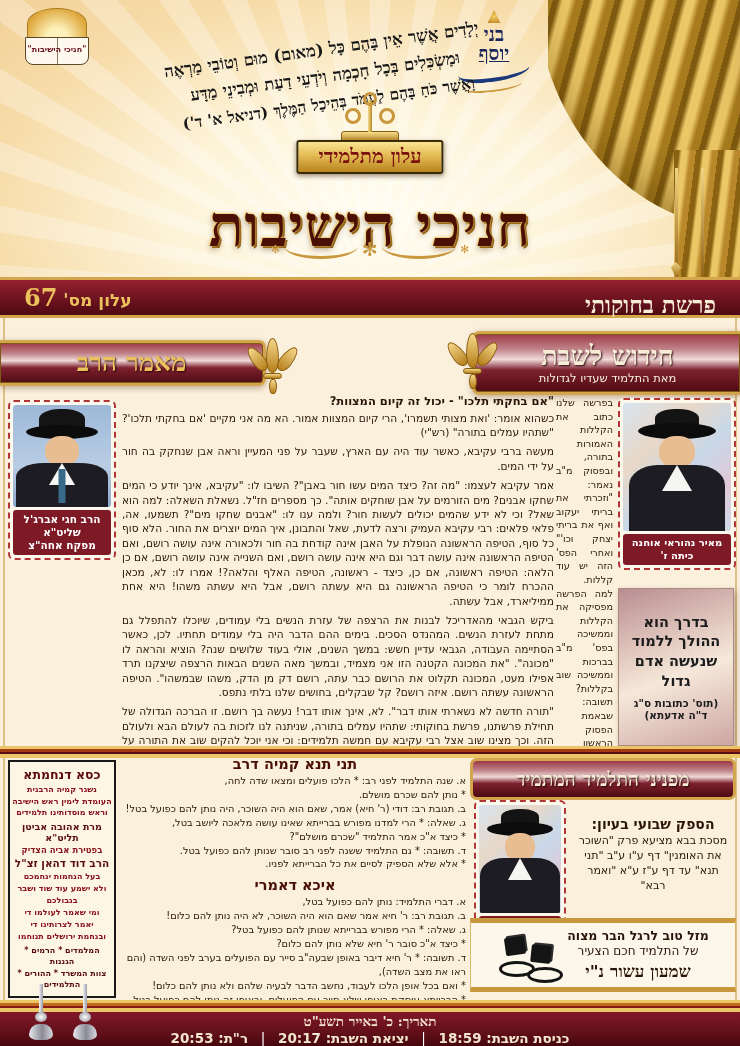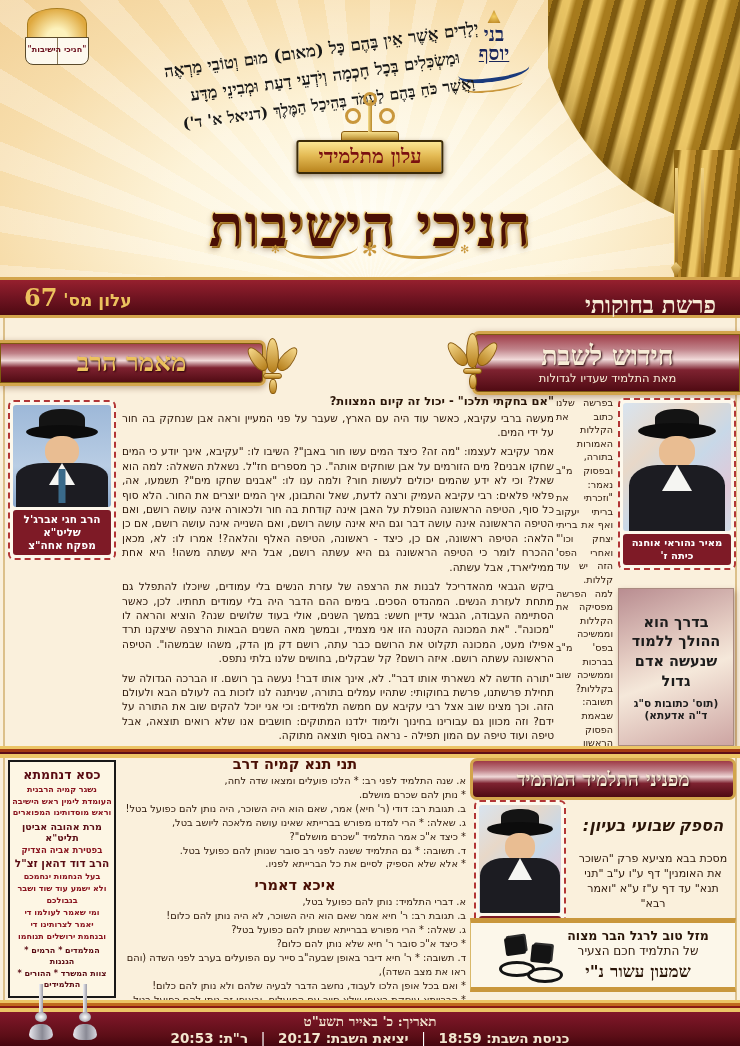--- a/index.html
+++ b/index.html
@@ -177,21 +177,21 @@
   .gemara .flourish2{display:flex;justify-content:center;align-items:center;gap:3px;color:#c9973c;margin-top:2px;}
   .gemara .flourish2 .curl{width:46px;height:10px;border-bottom:2px solid #c9973c;border-radius:0 0 70% 70%/0 0 100% 100%;}
 
   
   .matmid{position:absolute;top:758px;left:470px;width:266px;height:240px;}
   .matmid .ribbon2{box-sizing:border-box;width:100%;height:42px;border:3px solid #d3a54c;border-radius:7px;
     background:linear-gradient(180deg,#9e3a46 0%,#c08289 26%,#f0d9d8 44%,#7e2230 62%,#4e0a12 100%);
     display:flex;align-items:center;justify-content:center;}
   .matmid .ribbon2 .t{font-family:"DejaVu Serif",serif;font-weight:bold;font-size:19px;color:#f7ecd6;text-shadow:1px 1px 2px #2a0508;}
   .matmid .sefek{position:absolute;top:58px;left:104px;width:158px;text-align:center;color:#2a1508;}
-  .matmid .sefek .ti{font-weight:bold;font-size:16px;margin-bottom:17px;font-style:italic;}
+  .matmid .sefek .ti{font-weight:bold;font-size:14px;margin-bottom:2px;}
   .matmid .sefek .bd{font-size:11px;line-height:1.35;}
   .mazal-box{position:absolute;top:160px;left:0;width:266px;height:74px;box-sizing:border-box;
     background:#fcf7ea;border-top:5px solid #c9973c;border-bottom:5px solid #c9973c;
     border-left:1px solid #d8b86a;border-right:1px solid #d8b86a;
     display:flex;align-items:center;justify-content:center;gap:8px;padding:0 6px;}
   .mazal-box .tx{text-align:center;color:#2a1508;line-height:1.3;}
   .mazal-box .l1{font-size:12.5px;font-weight:bold;}
   .mazal-box .l2{font-size:12px;}
   .mazal-box .l3{font-size:17px;font-weight:bold;font-family:"DejaVu Serif",serif;}
   .tefillin{position:relative;width:62px;height:48px;flex:0 0 auto;}
@@ -323,20 +323,21 @@
       <div class="tie" style="top:64px;height:34px;"></div>
     </div>
     <div class="photo-cap">
       <div>הרב חגי אברג'ל שליט"א</div>
       <div>מפקח אחה"צ</div>
     </div>
   </div>
 
   <div class="rav-article">
     <div class="hd">"אם בחקתי תלכו" - יכול זה קיום המצוות?</div>
+    <p>כשהוא אומר: 'ואת מצותי תשמרו', הרי קיום המצוות אמור. הא מה אני מקיים 'אם בחקתי תלכו'? "שתהיו עמלים בתורה" (רש"י)</p>
     <p>מעשה ברבי עקיבא, כאשר עוד היה עם הארץ, שעבר על פני המעיין וראה אבן שנחקק בה חור על ידי המים.</p>
     <p>אמר עקיבא לעצמו: "מה זה? כיצד המים עשו חור באבן"? השיבו לו: "עקיבא, אינך יודע כי המים שחקו אבנים? מים הזורמים על אבן שוחקים אותה". כך מספרים חז"ל. נשאלת השאלה: למה הוא שאל? וכי לא ידע שהמים יכולים לעשות חור? ולמה ענו לו: "אבנים שחקו מים"? תשמעו, אה, פלאי פלאים: רבי עקיבא העמיק ורצה לדעת, שאל והתבונן, איך המים יוצרים את החור. הלא סוף כל סוף, הטיפה הראשונה הנופלת על האבן אינה קודחת בה חור ולכאורה אינה עושה רושם, ואם הטיפה הראשונה אינה עושה דבר וגם היא אינה עושה רושם, ואם השנייה אינה עושה רושם, אם כן הלאה: הטיפה ראשונה, אם כן, כיצד - ראשונה, הטיפה האלף והלאה?! אמרו לו: לא, מכאן ההכרח לומר כי הטיפה הראשונה גם היא עשתה רושם, אבל היא עשתה משהו! היא אחת ממיליארד, אבל עשתה.</p>
     <p>ביקש הגבאי מהאדריכל לבנות את הרצפה של עזרת הנשים בלי עמודים, שיוכלו להתפלל גם מתחת לעזרת הנשים. המהנדס הסכים. בימים ההם הדבר היה בלי עמודים תחתיו. לכן, כאשר הסתיימה העבודה, הגבאי עדיין חשש: במשך השנים, אולי בעוד שלושים שנה? הוציא והראה לו "מכונה". "את המכונה הקטנה הזו אני מצמיד, ובמשך מאה השנים הבאות הרצפה שיצקנו תרד אפילו מעט, המכונה תקלוט את הרושם כבר עתה, רושם דק מן הדק, משהו שבמשהו". הטיפה הראשונה עשתה רושם. איזה רושם? קל שבקלים, בחושים שלנו בלתי נתפס.</p>
     <p>"תורה חדשה לא נשארתי אותו דבר". לא, אינך אותו דבר! נעשה בך רושם. זו הברכה הגדולה של תחילת פרשתנו, פרשת בחוקותי: שתהיו עמלים בתורה, שניתנה לנו לזכות בה לעולם הבא ולעולם הזה. וכך מצינו שוב אצל רבי עקיבא עם חמשה תלמידים: וכי אני יוכל להקים שוב את התורה על ידם? וזה מכוון גם עבורינו בחינוך ולימוד ילדנו המתוקים: חושבים אנו שלא רואים תוצאה, אבל טיפה ועוד טיפה עם המון תפילה - נראה בסוף תוצאה מתוקה.</p>
 
   </div>
 
   <div class="chidush-area">
     <div class="chidush-text pre">בפרשה שלנו כתוב את הקללות האמורות בתורה, ובפסוק מ"ב נאמר: "וזכרתי את בריתי יעקוב ואף את בריתי יצחק וכו'" ואחרי הפס' הזה יש עוד קללות.
 למה הפרשה מפסיקה את הקללות וממשיכה בפס' מ"ב בברכות וממשיכה שוב בקללות?
@@ -363,21 +364,21 @@
       <div class="s">(תוס' כתובות ס"ג ד"ה אדעתא)</div>
     </div>
   </div>
 
   <div class="band band1"></div>
 
   <div class="condolence">
     <div class="ti">כסא דנחמתא</div>
     <div class="in pre">נשגר קמיה הרבנית
 העומדת לימין ראש הישיבה
-וראש מוסדותינו המפוארים</div>
+וראש מוסדותינו תלמידים</div>
     <div class="nm">מרת אהובה אביטן תליט"א</div>
     <div class="ev">בפטירת אביה הצדיק</div>
     <div class="dc">הרב דוד דהאן זצ"ל</div>
     <div class="bl pre">בעל הנחמות ינחמכם
 ולא ישמע עוד שוד ושבר בגבולכם
 ומי שאמר לעולמו די
 יאמר לצרותינו די
 ובנחמת ירושלים תנוחמו</div>
     <div class="sg pre">המלמדים * הרמים * הגננות
 צוות המשרד * ההורים * התלמידים</div>

